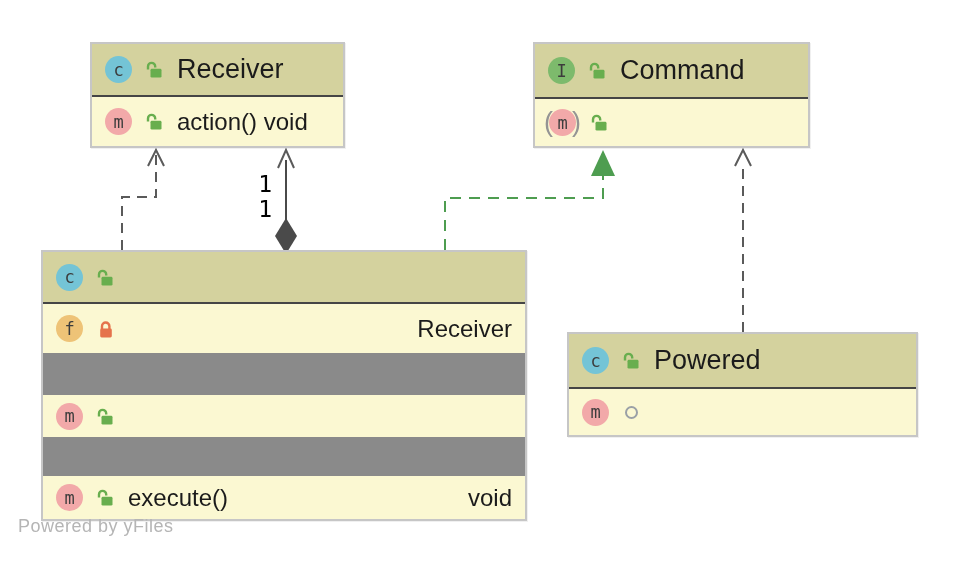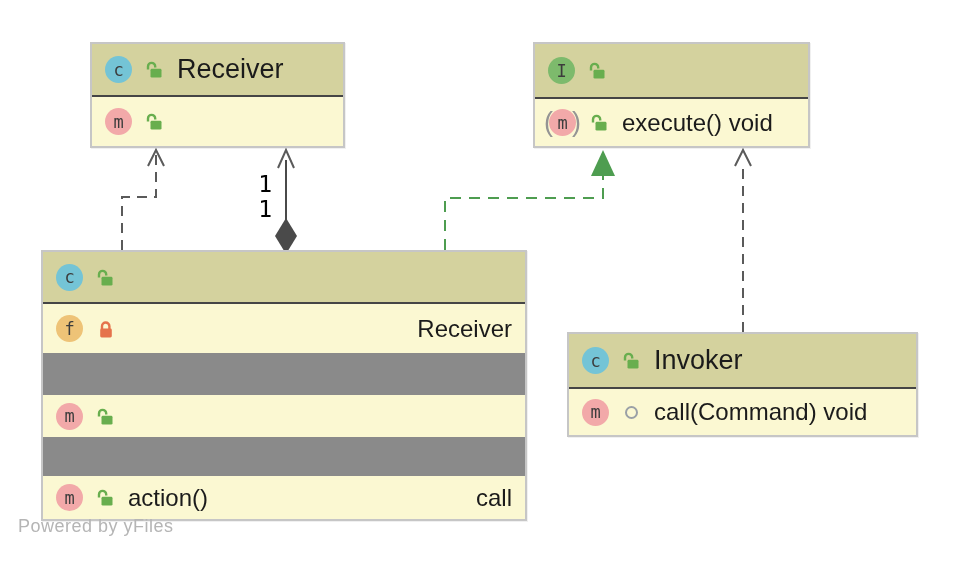--- a/index.html
+++ b/index.html
@@ -101,46 +101,47 @@
       <span class="title">Receiver</span>
     </div>
     <div class="row fill">
       <span class="badge badge-method">m</span>
       <span class="icon-slot">
         <svg width="19" height="19" viewBox="0 0 19 19">
             <path d="M3 9.5 V6.5 a3.6 3.6 0 0 1 7.2 0 V7.4" fill="none" stroke="#68ae4e" stroke-width="2.4"></path>
             <rect x="5.5" y="8.8" width="11" height="8.8" rx="1.4" fill="#68ae4e"></rect>
           </svg>
       </span>
+      <span class="m-left">action() void</span>
     </div>
   </div>
 
   <div class="class-box" style="left:533px;top:42px;width:277px;height:106px;">
     <div class="hdr" style="height:55px;">
       <span class="badge badge-interface">I</span>
       <span class="icon-slot">
         <svg width="19" height="19" viewBox="0 0 19 19">
             <path d="M3 9.5 V6.5 a3.6 3.6 0 0 1 7.2 0 V7.4" fill="none" stroke="#68ae4e" stroke-width="2.4"></path>
             <rect x="5.5" y="8.8" width="11" height="8.8" rx="1.4" fill="#68ae4e"></rect>
           </svg>
       </span>
+      <span class="title">Command</span>
     </div>
     <div class="row fill">
       <span class="abstract-wrap">
         <span class="paren">(</span>
         <span class="badge badge-method">m</span>
         <span class="paren">)</span>
       </span>
       <span class="icon-slot">
         <svg width="19" height="19" viewBox="0 0 19 19">
             <path d="M3 9.5 V6.5 a3.6 3.6 0 0 1 7.2 0 V7.4" fill="none" stroke="#68ae4e" stroke-width="2.4"></path>
             <rect x="5.5" y="8.8" width="11" height="8.8" rx="1.4" fill="#68ae4e"></rect>
           </svg>
       </span>
-      <span class="m-left">execute() void</span>
     </div>
   </div>
 
   <div class="class-box" style="left:41px;top:250px;width:486px;height:271px;">
     <div class="hdr" style="height:52px;">
       <span class="badge badge-class">c</span>
       <span class="icon-slot">
         <svg width="19" height="19" viewBox="0 0 19 19">
             <path d="M3 9.5 V6.5 a3.6 3.6 0 0 1 7.2 0 V7.4" fill="none" stroke="#68ae4e" stroke-width="2.4"></path>
             <rect x="5.5" y="8.8" width="11" height="8.8" rx="1.4" fill="#68ae4e"></rect>
@@ -169,39 +170,38 @@
     </div>
     <div class="band" style="height:39px;"></div>
     <div class="row fill">
       <span class="badge badge-method">m</span>
       <span class="icon-slot">
         <svg width="19" height="19" viewBox="0 0 19 19">
             <path d="M3 9.5 V6.5 a3.6 3.6 0 0 1 7.2 0 V7.4" fill="none" stroke="#68ae4e" stroke-width="2.4"></path>
             <rect x="5.5" y="8.8" width="11" height="8.8" rx="1.4" fill="#68ae4e"></rect>
           </svg>
       </span>
-      <span class="m-left">action()</span>
-      <span class="m-right">call</span>
+      <span class="m-left">execute()</span>
+      <span class="m-right">void</span>
     </div>
   </div>
 
   <div class="class-box" style="left:567px;top:332px;width:351px;height:105px;">
     <div class="hdr" style="height:55px;">
       <span class="badge badge-class">c</span>
       <span class="icon-slot">
         <svg width="19" height="19" viewBox="0 0 19 19">
             <path d="M3 9.5 V6.5 a3.6 3.6 0 0 1 7.2 0 V7.4" fill="none" stroke="#68ae4e" stroke-width="2.4"></path>
             <rect x="5.5" y="8.8" width="11" height="8.8" rx="1.4" fill="#68ae4e"></rect>
           </svg>
       </span>
-      <span class="title">Invoker</span>
+      <span class="title">Powered</span>
     </div>
     <div class="row fill">
       <span class="badge badge-method">m</span>
       <span class="icon-slot">
           <span class="ring"></span>
         </span>
-      <span class="m-left">call(Command) void</span>
     </div>
   </div>
 
   <div class="watermark">Powered by yFiles</div>
 </div>
 
 </body></html>

